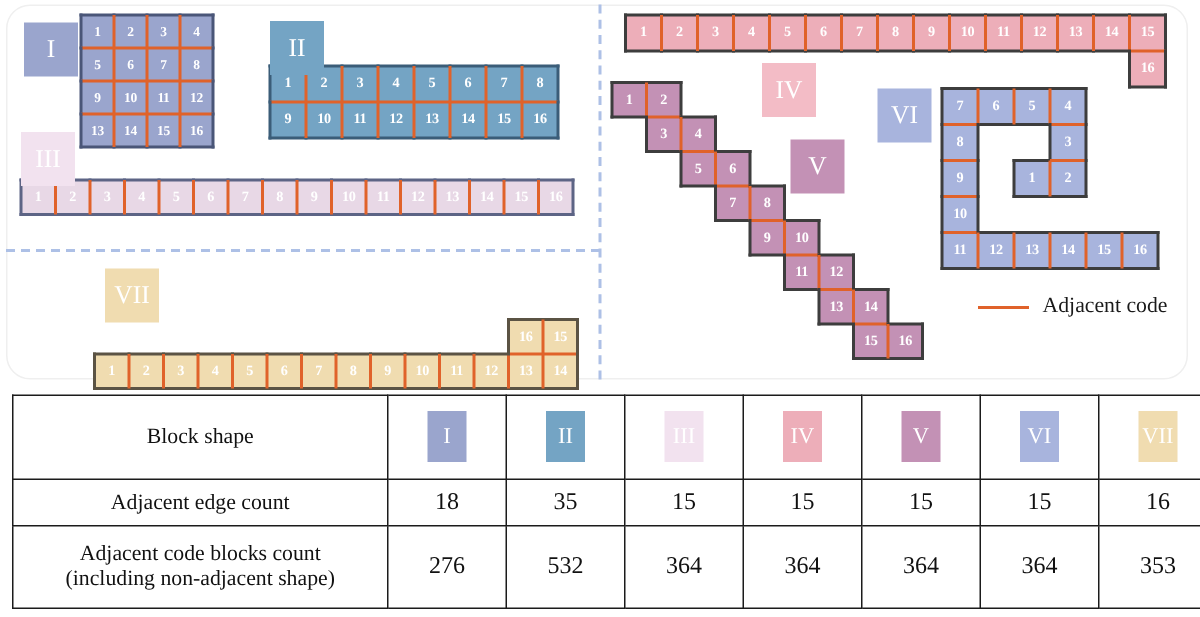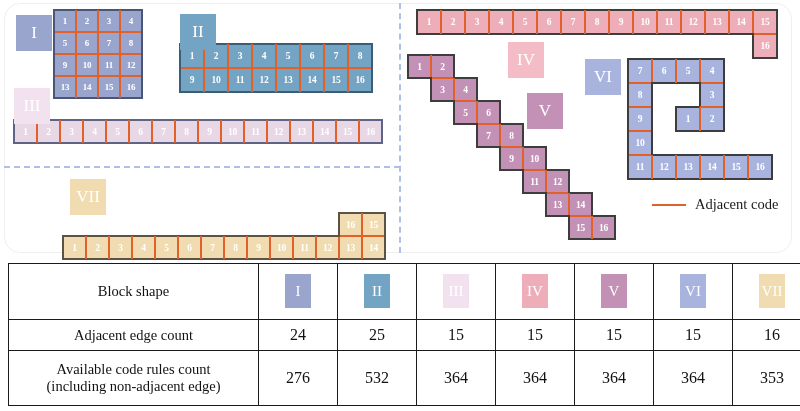--- a/index.html
+++ b/index.html
@@ -531,32 +531,32 @@
           <td class="col-d badgecell"><span class="tbadge" style="background: rgb(154, 165, 205);">I</span></td>
           <td class="col-d badgecell"><span class="tbadge" style="background: rgb(116, 164, 196);">II</span></td>
           <td class="col-d badgecell"><span class="tbadge" style="background: rgb(242, 226, 239);">III</span></td>
           <td class="col-d badgecell"><span class="tbadge" style="background: rgb(237, 174, 185);">IV</span></td>
           <td class="col-d badgecell"><span class="tbadge" style="background: rgb(195, 145, 181);">V</span></td>
           <td class="col-d badgecell"><span class="tbadge" style="background: rgb(168, 180, 221);">VI</span></td>
           <td class="col-d badgecell"><span class="tbadge" style="background: rgb(240, 220, 176);">VII</span></td>
         </tr>
         <tr>
           <td class="rowhead col-label">Adjacent edge count</td>
-          <td class="col-d val">24</td>
-          <td class="col-d val">25</td>
+          <td class="col-d val">18</td>
+          <td class="col-d val">35</td>
           <td class="col-d val">15</td>
           <td class="col-d val">15</td>
           <td class="col-d val">15</td>
           <td class="col-d val">15</td>
           <td class="col-d val">16</td>
         </tr>
         <tr>
           <td class="rowhead col-label">
-            <div>Available code rules count</div>
-            <div>(including non-adjacent edge)</div>
+            <div>Adjacent code blocks count</div>
+            <div>(including non-adjacent shape)</div>
           </td>
           <td class="col-d val">276</td>
           <td class="col-d val">532</td>
           <td class="col-d val">364</td>
           <td class="col-d val">364</td>
           <td class="col-d val">364</td>
           <td class="col-d val">364</td>
           <td class="col-d val">353</td>
         </tr>
       </tbody>

